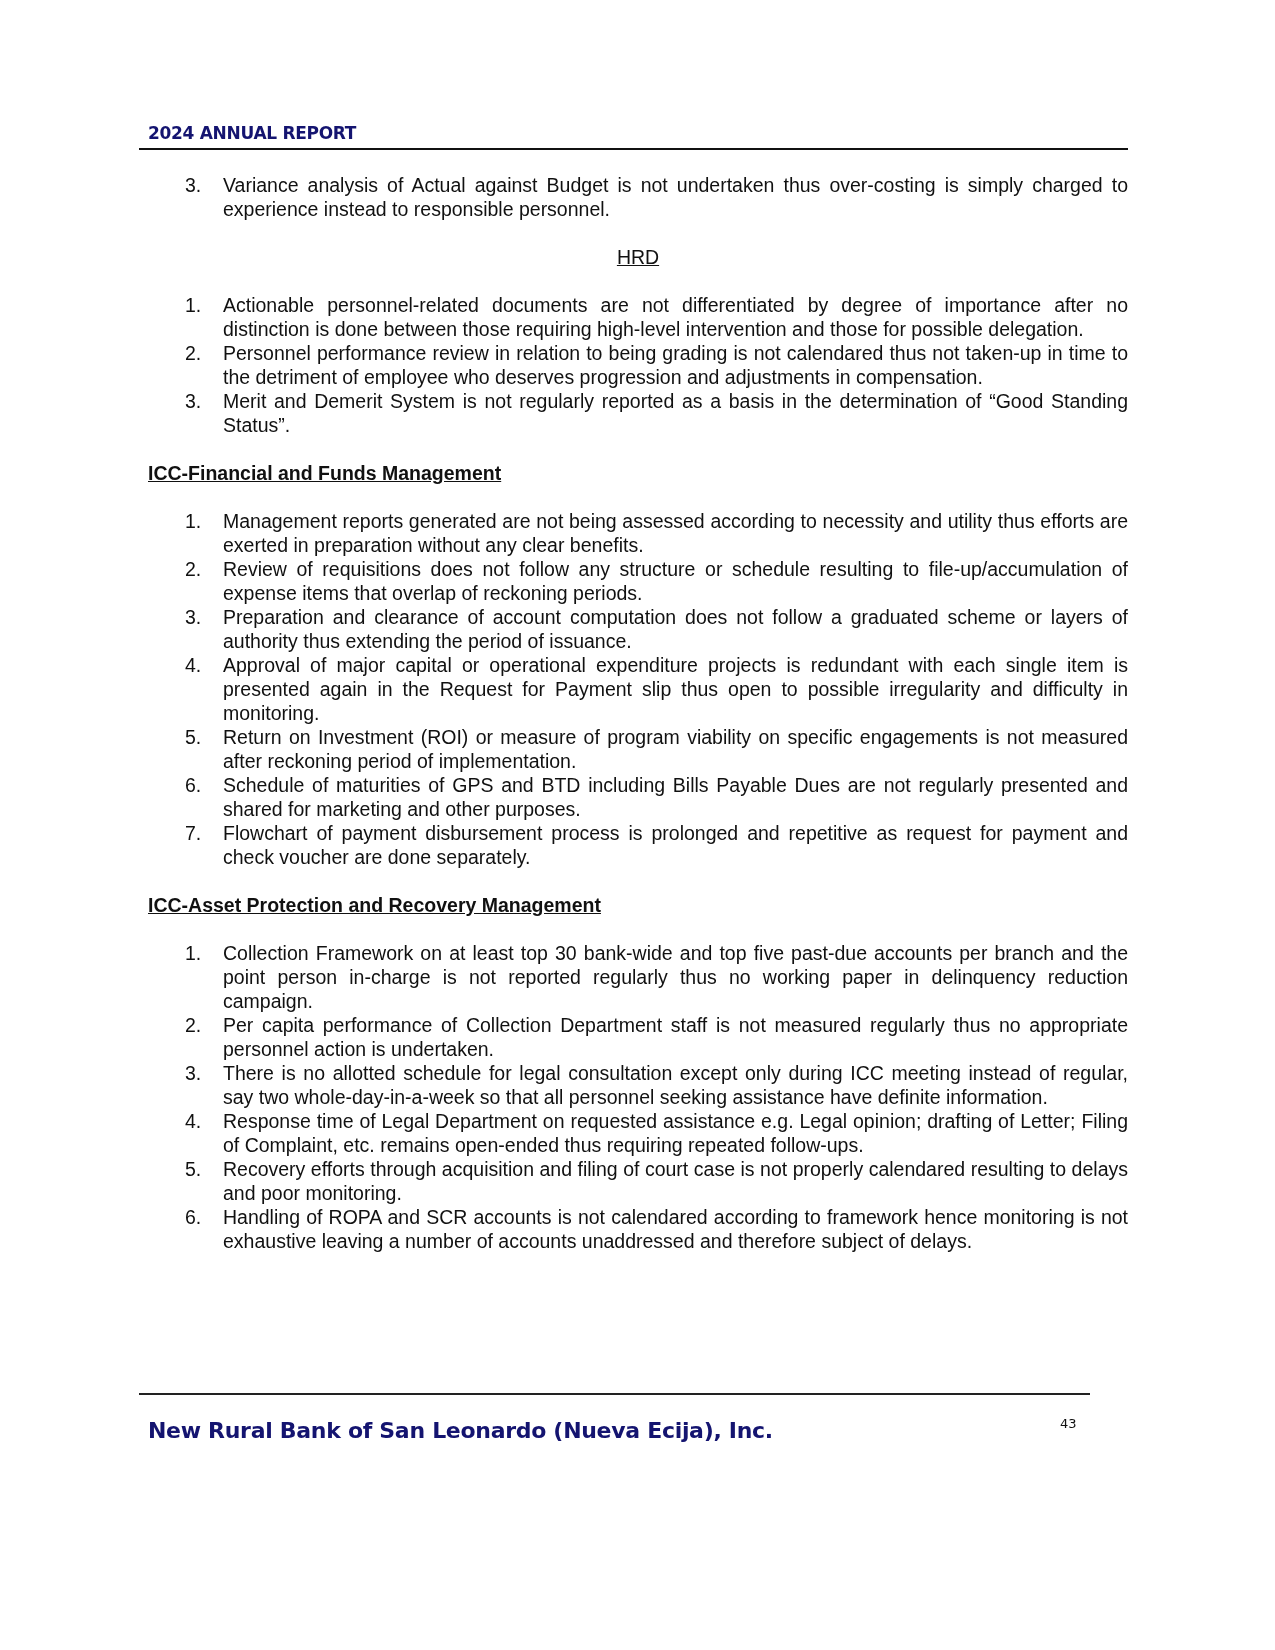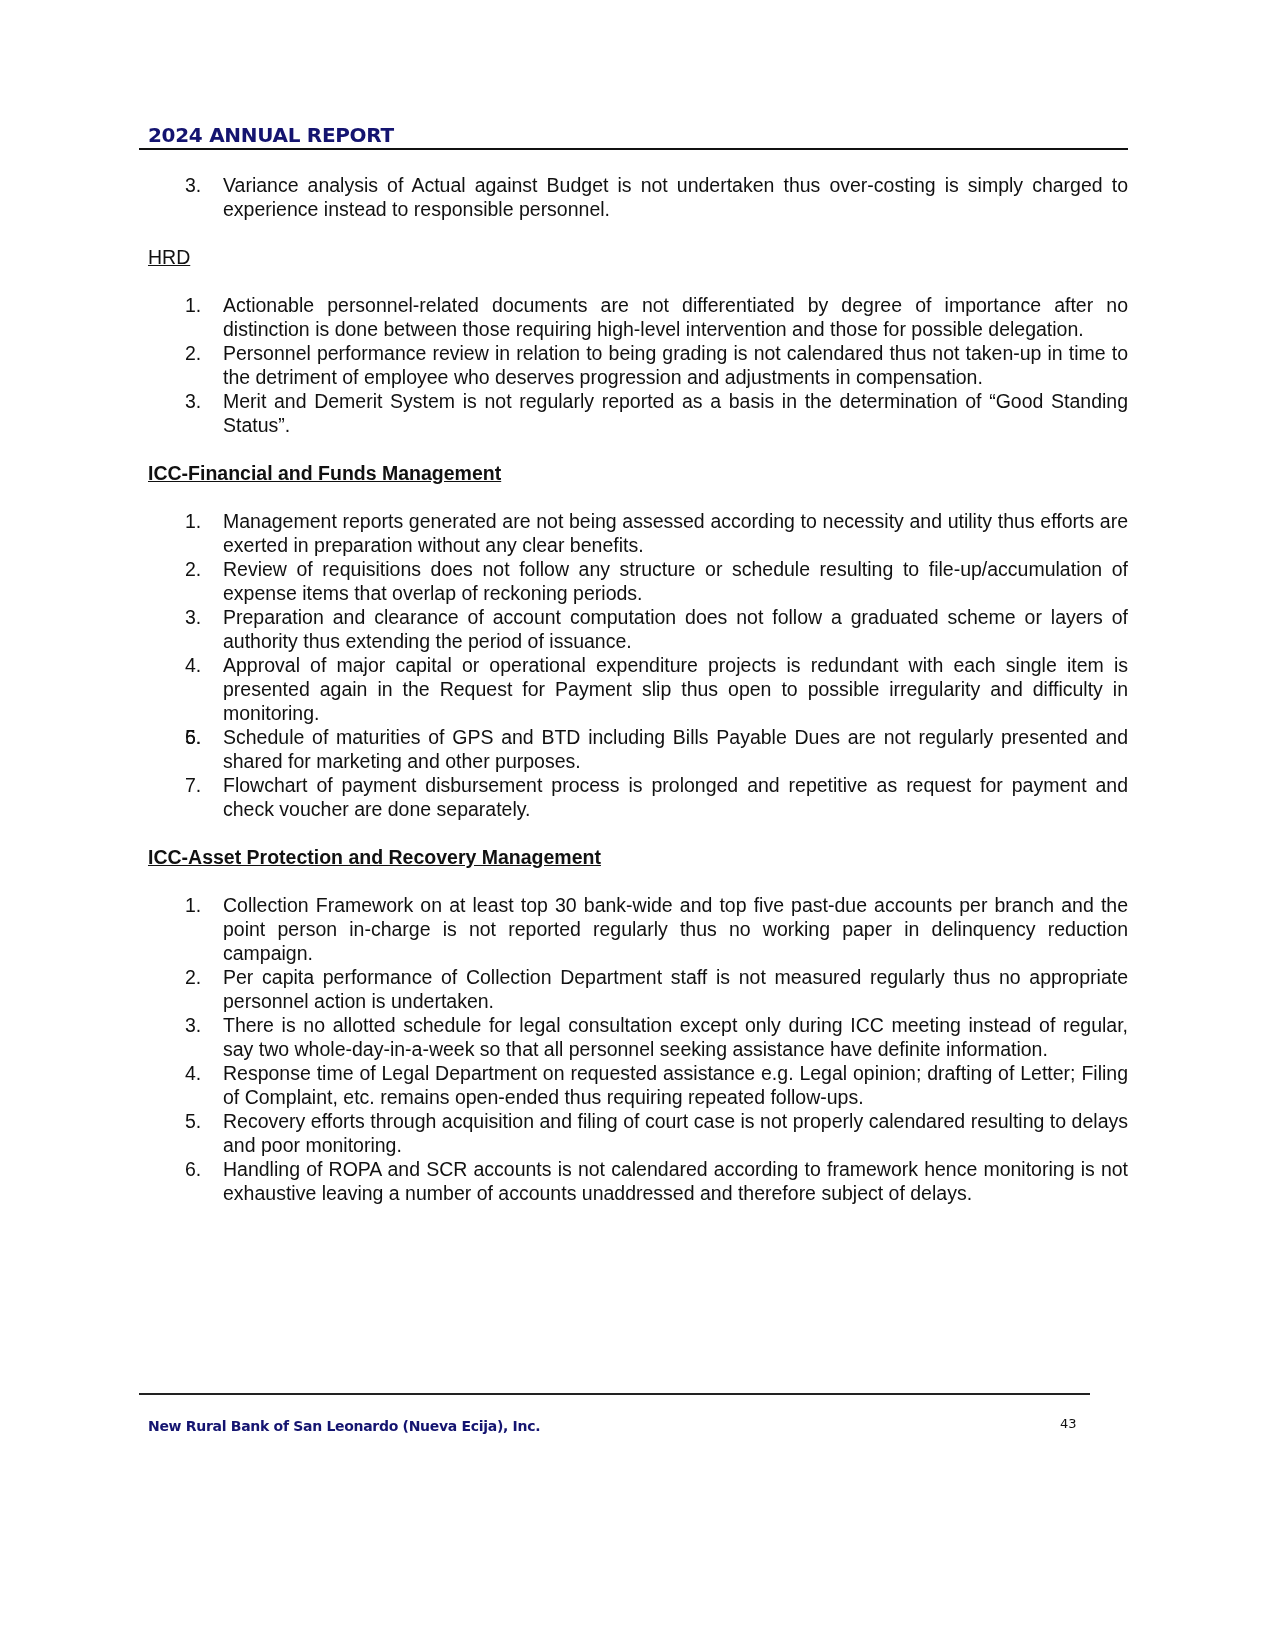--- a/index.html
+++ b/index.html
@@ -1,30 +1,30 @@
 <!DOCTYPE html>
 <html><head>
 <meta charset="utf-8">
 <style>
   html, body { margin: 0; padding: 0; background: #ffffff; }
   body { width: 1275px; height: 1650px; position: relative; overflow: hidden;
          font-family: "Liberation Sans", sans-serif; color: #111; }
   .header-title { position: absolute; left: 148px; top: 123px; font-family: "DejaVu Sans", sans-serif;
-         font-weight: bold; font-size: 20px; color: #141470; letter-spacing: -0.3px; }
+         font-weight: bold; font-size: 17px; color: #141470; letter-spacing: -0.3px; }
   .header-rule { position: absolute; left: 139px; top: 148px; width: 989px; height: 2px; background: #111; }
   .content { position: absolute; left: 148px; top: 173px; width: 980px; font-size: 19.5px; line-height: 24px; }
   .list { margin: 0; padding: 0; list-style: none; }
   .list li { position: relative; padding-left: 75px; text-align: justify; }
   .list li .num { position: absolute; left: 37px; top: 0; }
   .section-head { margin: 24px 0 24px 0; }
-  .section-head.underline { text-decoration: underline; font-weight: normal; }
+  .section-head.underline { text-decoration: underline; font-weight: normal; text-align: center; }
   .section-head.bold { font-weight: bold; text-decoration: underline; }
   .footer-rule { position: absolute; left: 139px; top: 1393px; width: 951px; height: 2px; background: #222; }
   .footer-left { position: absolute; left: 148px; top: 1418px; font-family: "DejaVu Sans", sans-serif;
-         font-weight: bold; font-size: 14px; color: #141470; letter-spacing: -0.3px; }
+         font-weight: bold; font-size: 22px; color: #141470; letter-spacing: -0.3px; }
   .footer-page { position: absolute; left: 1060px; top: 1416px; font-family: "DejaVu Sans", sans-serif;
          font-size: 13px; color: #111; }
 </style>
 </head>
 <body>
 
 <div class="header-title">2024 ANNUAL REPORT</div>
 <div class="header-rule"></div>
 
 <div class="content">
@@ -41,21 +41,21 @@
     <li><span class="num">2.</span><span>Personnel performance review in relation to being grading is not calendared thus not taken-up in time to the detriment of employee who deserves progression and adjustments in compensation.</span></li>
     <li><span class="num">3.</span><span>Merit and Demerit System is not regularly reported as a basis in the determination of “Good Standing Status”.</span></li>
   </ol>
 
   <div class="section-head bold">ICC-Financial and Funds Management</div>
   <ol class="list">
     <li><span class="num">1.</span><span>Management reports generated are not being assessed according to necessity and utility thus efforts are exerted in preparation without any clear benefits.</span></li>
     <li><span class="num">2.</span><span>Review of requisitions does not follow any structure or schedule resulting to file-up/accumulation of expense items that overlap of reckoning periods.</span></li>
     <li><span class="num">3.</span><span>Preparation and clearance of account computation does not follow a graduated scheme or layers of authority thus extending the period of issuance.</span></li>
     <li><span class="num">4.</span><span>Approval of major capital or operational expenditure projects is redundant with each single item is presented again in the Request for Payment slip thus open to possible irregularity and difficulty in monitoring.</span></li>
-    <li><span class="num">5.</span></li>
+    <li><span class="num">5.</span><span>Return on Investment (ROI) or measure of program viability on specific engagements is not measured after reckoning period of implementation.</span></li>
     <li><span class="num">6.</span><span>Schedule of maturities of GPS and BTD including Bills Payable Dues are not regularly presented and shared for marketing and other purposes.</span></li>
     <li><span class="num">7.</span><span>Flowchart of payment disbursement process is prolonged and repetitive as request for payment and check voucher are done separately.</span></li>
   </ol>
 
   <div class="section-head bold">ICC-Asset Protection and Recovery Management</div>
   <ol class="list">
     <li><span class="num">1.</span><span>Collection Framework on at least top 30 bank-wide and top five past-due accounts per branch and the point person in-charge is not reported regularly thus no working paper in delinquency reduction campaign.</span></li>
     <li><span class="num">2.</span><span>Per capita performance of Collection Department staff is not measured regularly thus no appropriate personnel action is undertaken.</span></li>
     <li><span class="num">3.</span><span>There is no allotted schedule for legal consultation except only during ICC meeting instead of regular, say two whole-day-in-a-week so that all personnel seeking assistance have definite information.</span></li>
     <li><span class="num">4.</span><span>Response time of Legal Department on requested assistance e.g. Legal opinion; drafting of Letter; Filing of Complaint, etc. remains open-ended thus requiring repeated follow-ups.</span></li>

